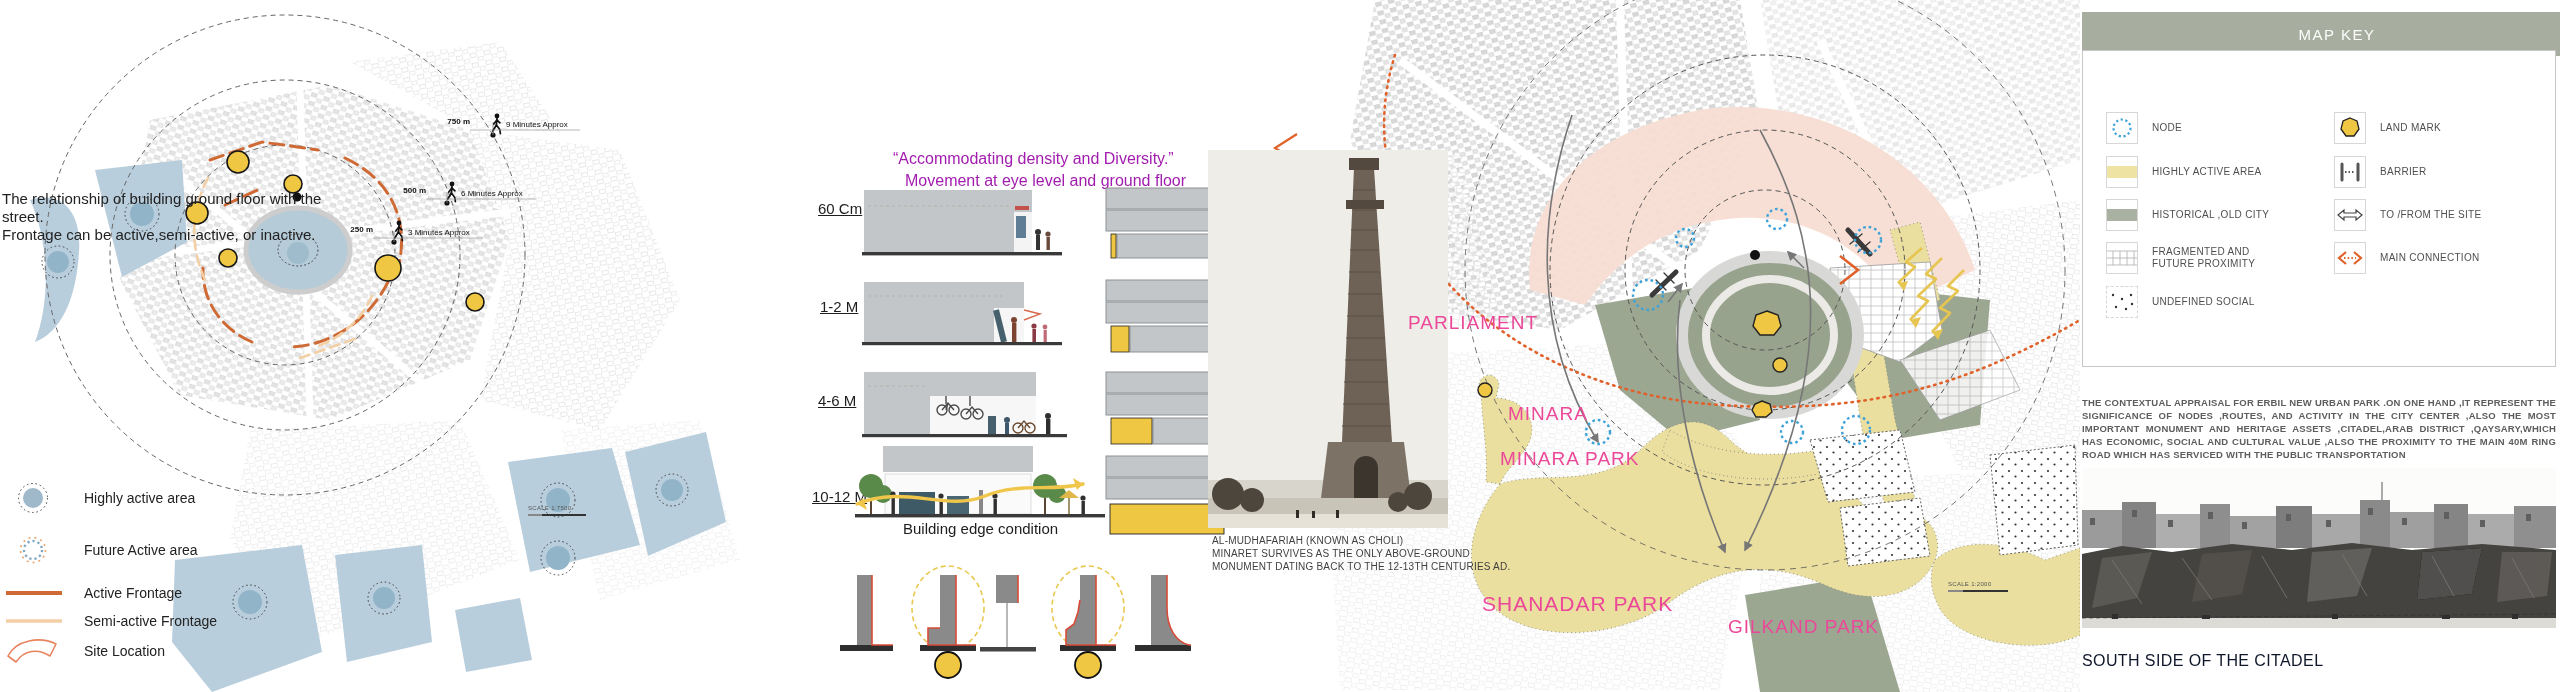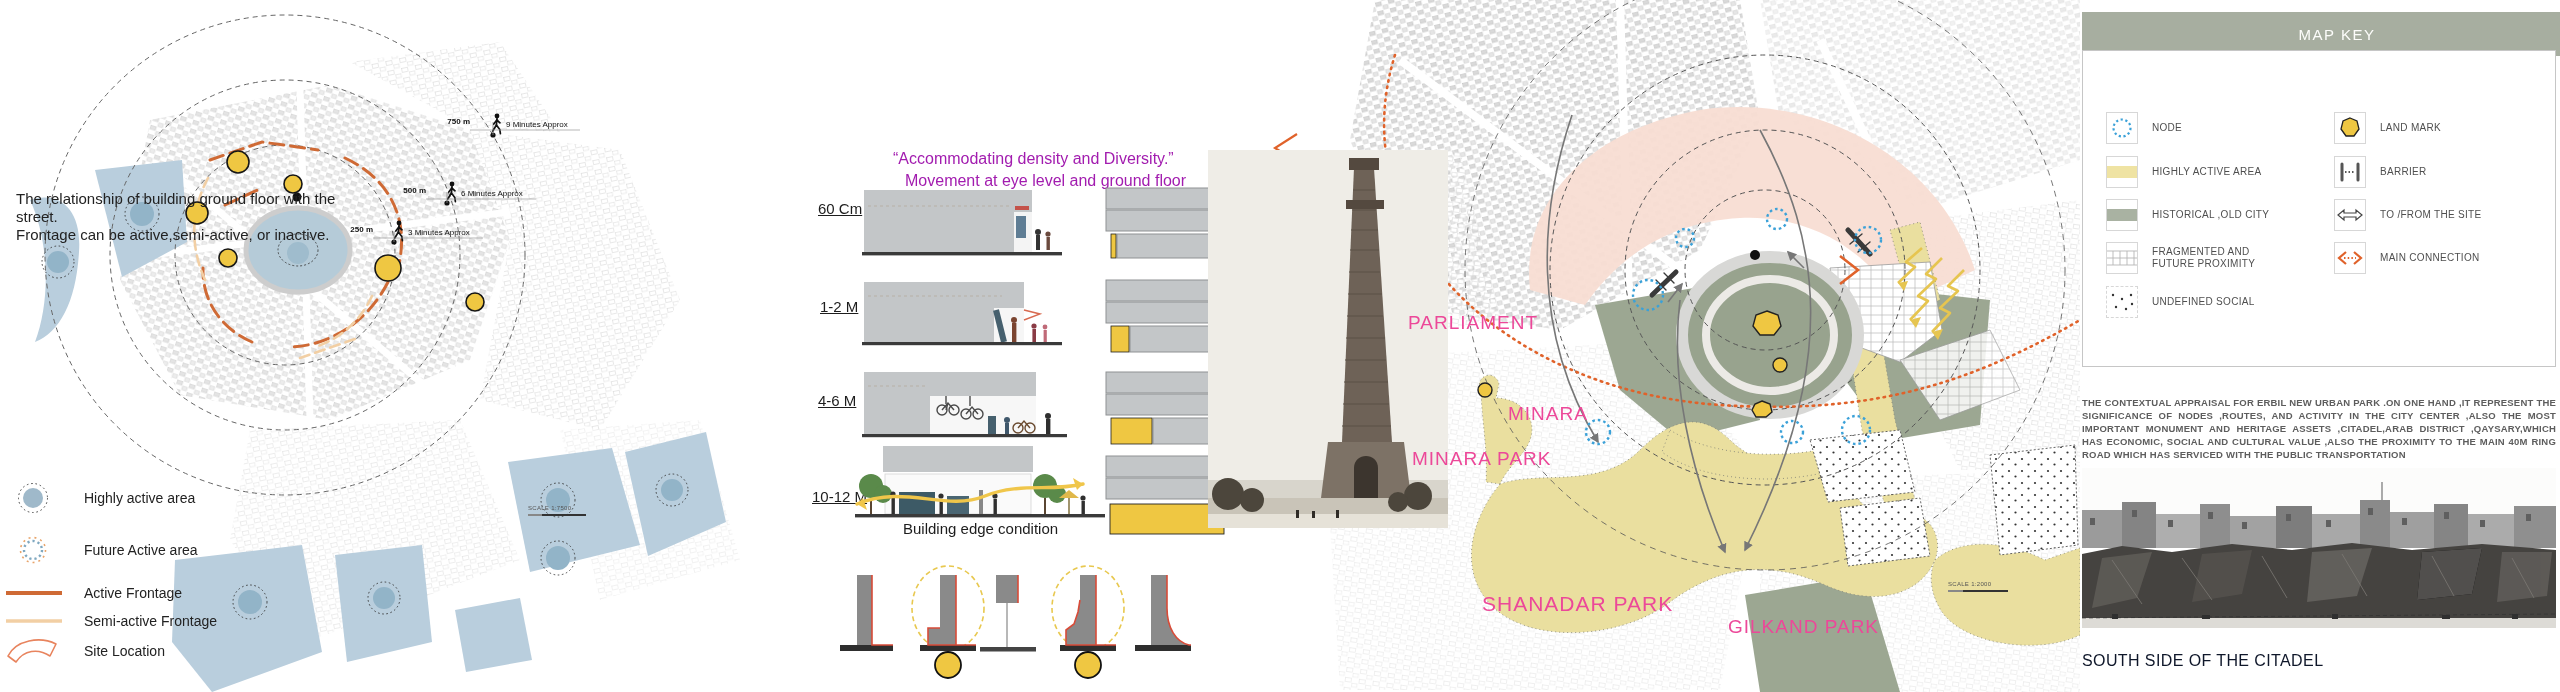--- a/index.html
+++ b/index.html
@@ -150,21 +150,21 @@
       <path d="M373,238 L483,238" stroke="#999" stroke-width="0.7"></path>
     </g>
 
     <g>
       <text x="528" y="510" class="scaletxt">SCALE 1:7500</text>
       <rect x="528" y="514" width="58" height="2" fill="#333"></rect>
       <rect x="528" y="514" width="14" height="2" fill="#888"></rect>
     </g>
   </svg>
 
-  <div class="abs intro pre" style="left:16px;top:190px;width:330px">The relationship of building ground floor with the
+  <div class="abs intro pre" style="left:2px;top:190px;width:330px">The relationship of building ground floor with the
 street.
 Frontage can be active,semi-active, or inactive.</div>
 
   <div class="abs" style="left:0;top:480px;width:260px;height:200px">
     <svg class="abs" style="left:0;top:0" width="70" height="200" viewBox="0 0 70 200">
       <g>
         <circle cx="33" cy="18" r="10" fill="#9fb9ca"></circle>
         <circle cx="33" cy="18" r="14.5" fill="none" stroke="#444" stroke-width="1" stroke-dasharray="1.6,2.8"></circle>
       </g>
       <g>
@@ -503,24 +503,27 @@
         <circle cx="190" cy="352" r="10"></circle>
     </g>
     <rect x="0" y="364" width="240" height="14" fill="#e6e2d8"></rect>
     <g fill="#2f2b26">
       <rect x="88" y="360" width="3" height="8"></rect>
         <rect x="104" y="361" width="3" height="7"></rect>
         <rect x="128" y="360" width="3" height="8"></rect>
     </g>
   </svg>
 
+  <div class="abs min-cap pre" style="left:1212px;top:534px;width:330px">AL-MUDHAFARIAH (KNOWN AS CHOLI)
+MINARET SURVIVES AS THE ONLY ABOVE-GROUND
+MONUMENT DATING BACK TO THE 12-13TH CENTURIES AD.</div>
 
   <div class="abs parklbl" style="left:1408px;top:312px">PARLIAMENT</div>
   <div class="abs parklbl" style="left:1508px;top:403px">MINARA</div>
-  <div class="abs parklbl" style="left:1412px;top:448px">MINARA PARK</div>
+  <div class="abs parklbl" style="left:1500px;top:448px">MINARA PARK</div>
   <div class="abs parklbl" style="left:1482px;top:592px;font-size:21px">SHANADAR PARK</div>
   <div class="abs parklbl" style="left:1728px;top:616px">GILKAND PARK</div>
 
   <div class="abs key-head" style="left:2082px;top:12px;width:510px;height:44px">
     <span>MAP KEY</span>
   </div>
   <div class="abs key-box" style="left:2082px;top:50px;width:472px;height:315px"></div>
 
   <div class="iconbox" style="left:2106px;top:112px">
     <svg width="30" height="30">

